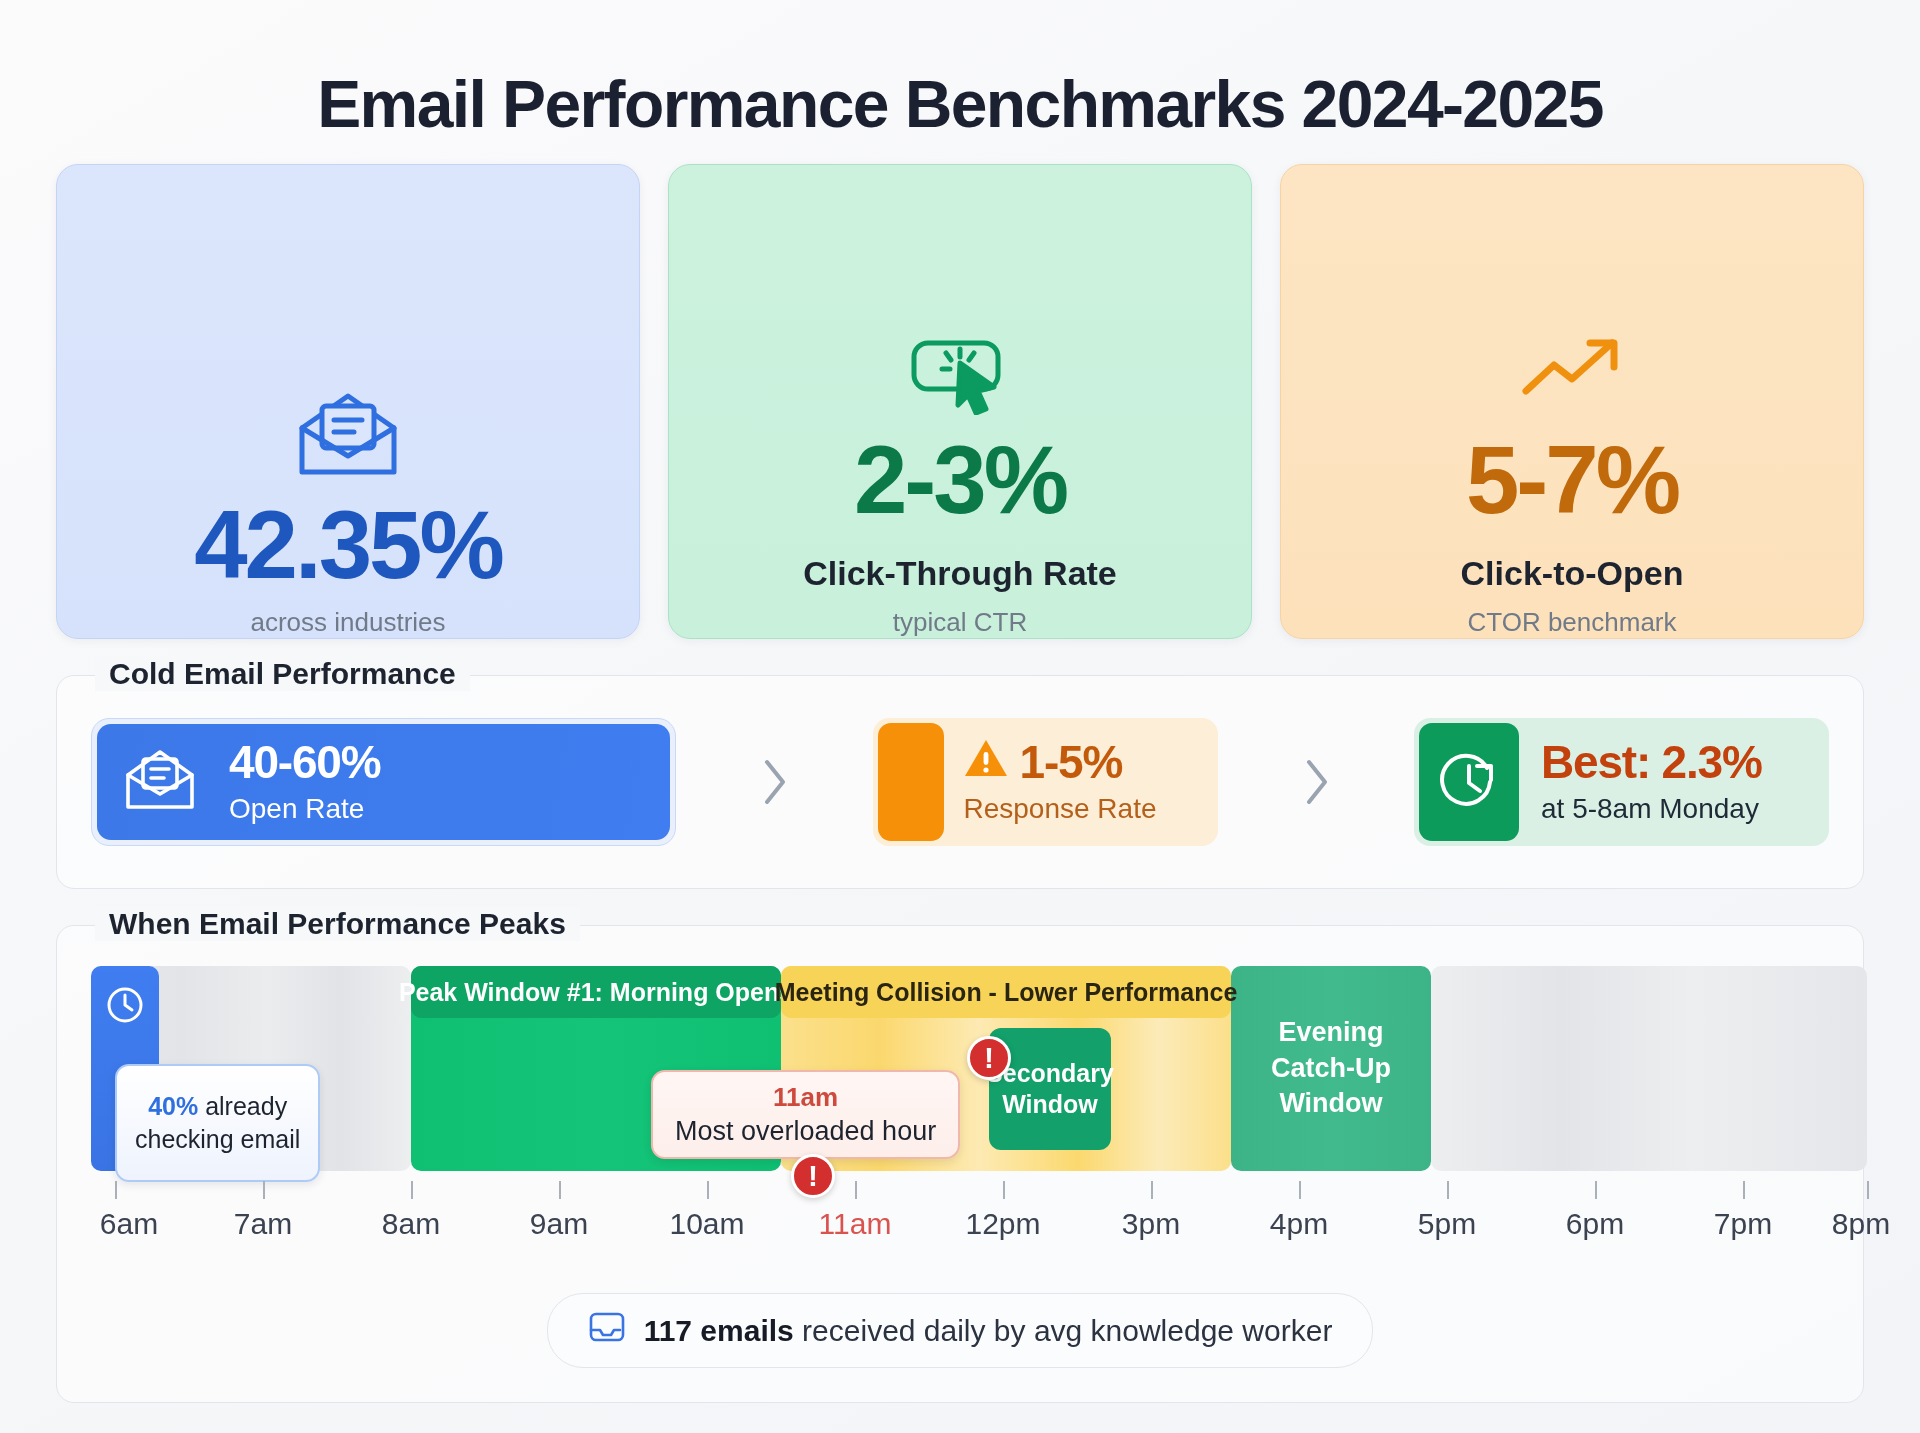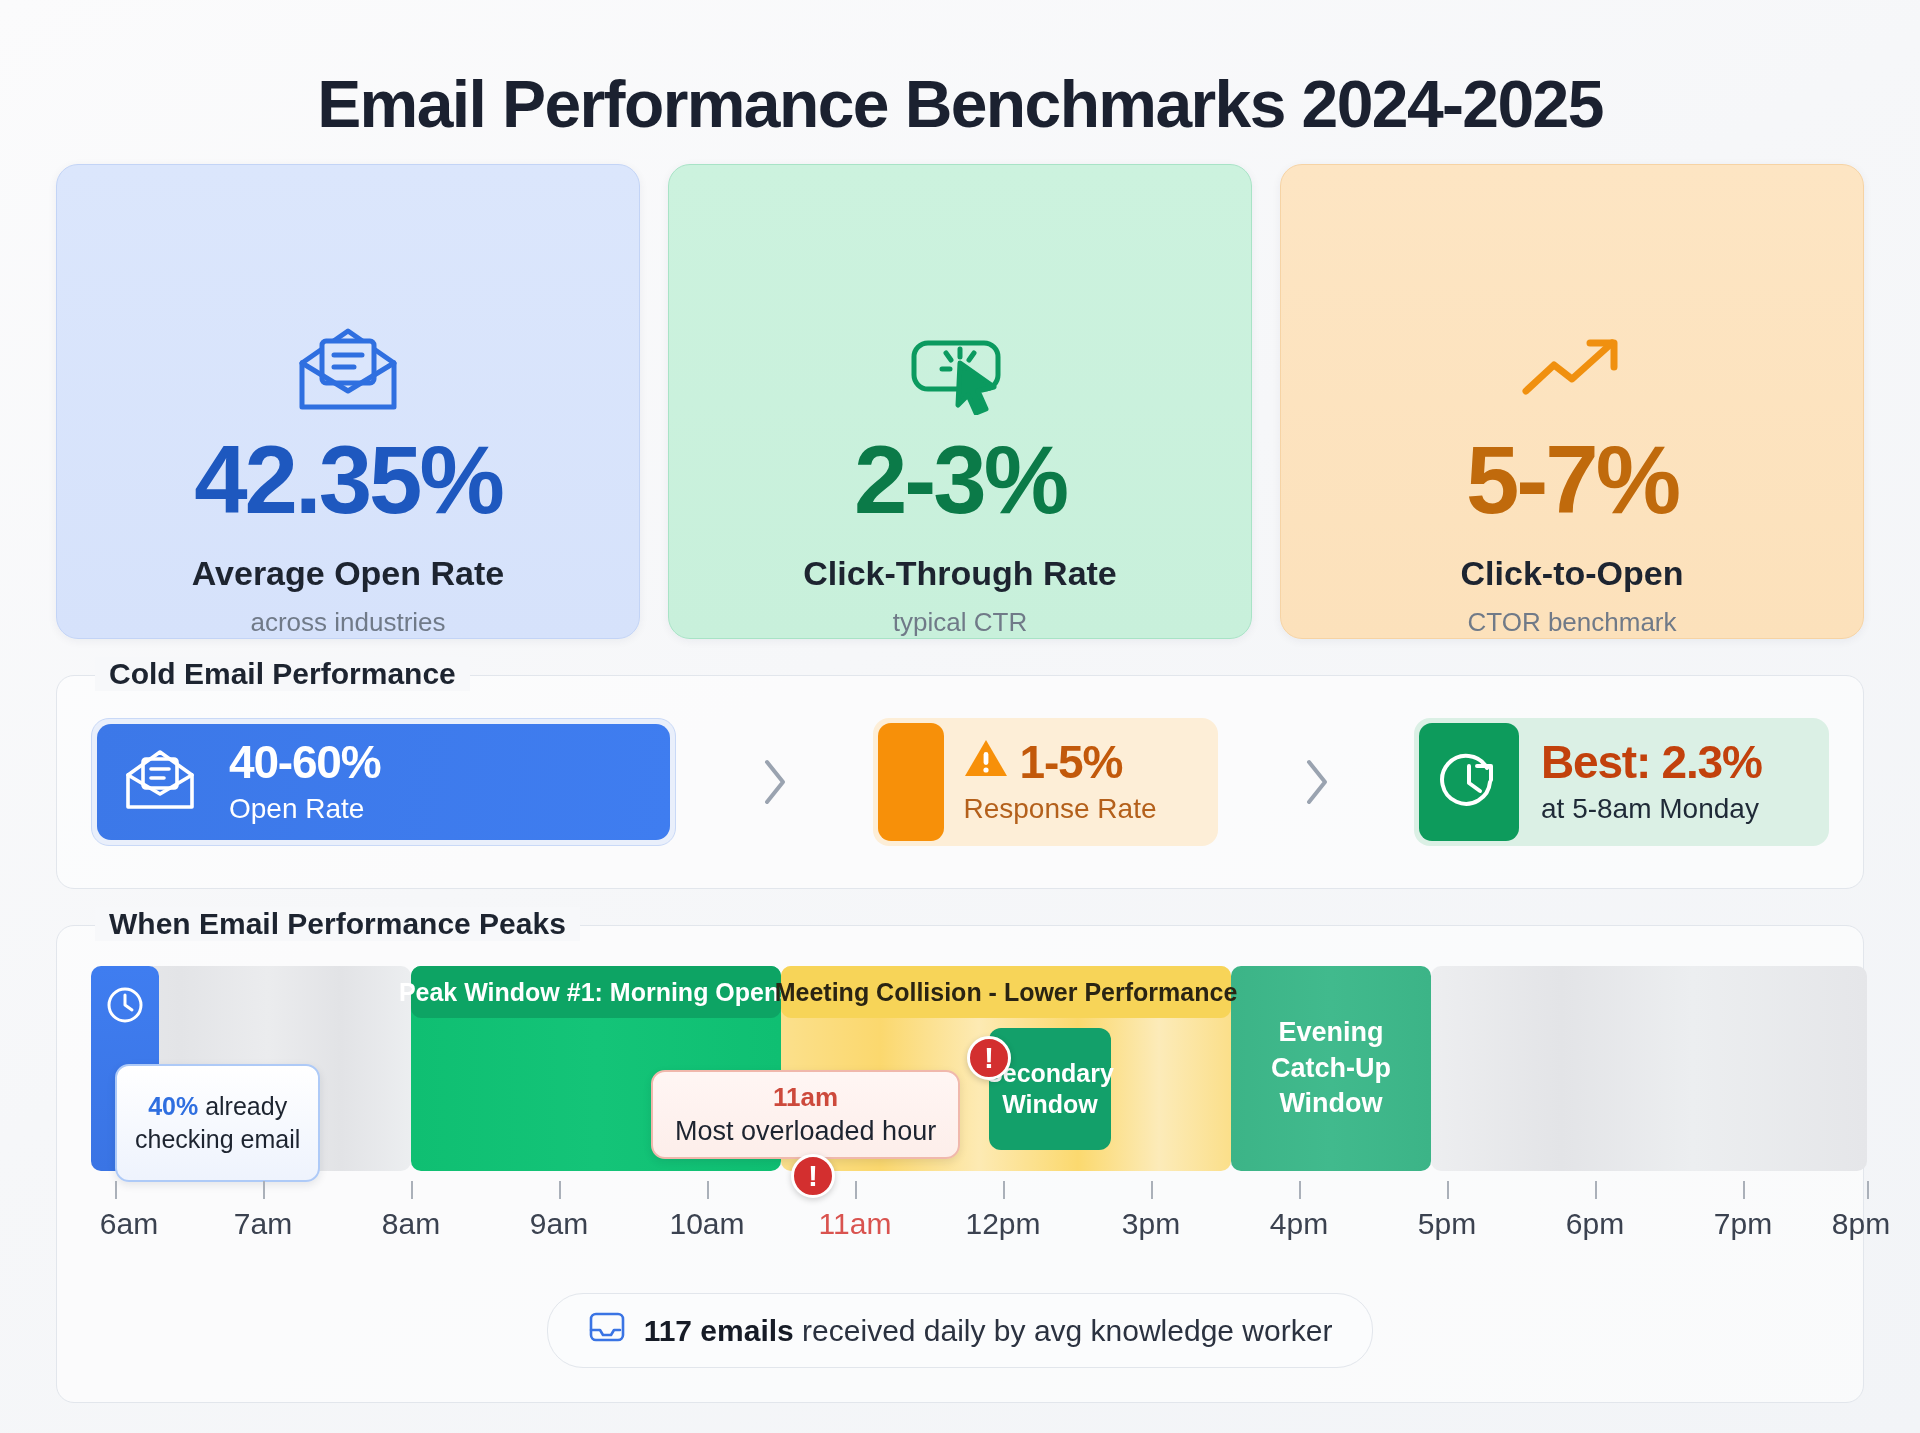--- a/index.html
+++ b/index.html
@@ -204,21 +204,20 @@
     <div class="card card-blue">
       <div class="card-icon">
         <svg width="108" height="92" viewBox="0 0 108 92" fill="none" stroke="#2f6fe0" stroke-width="5" stroke-linecap="round" stroke-linejoin="round">
           <path d="M8 40 L54 8 L100 40 L100 84 L8 84 Z"></path>
           <rect x="28" y="18" width="52" height="42" rx="4" fill="#dbe6fc"></rect>
           <path d="M40 32 H68 M40 44 H60"></path>
           <path d="M8 40 L54 68 L100 40"></path>
         </svg>
       </div>
       <div class="card-value v-blue">42.35%</div>
-      <div class="card-label">Average Open Rate</div>
       <div class="card-sub">across industries</div>
     </div>
 
     <div class="card card-green">
       <div class="card-icon">
         <svg width="104" height="92" viewBox="0 0 104 92" fill="none" stroke="#0b9a5f" stroke-width="5" stroke-linecap="round" stroke-linejoin="round">
           <path d="M20 20 H76 a14 14 0 0 1 14 14 v18 a14 14 0 0 1 -14 14 H20 a14 14 0 0 1 -14 -14 V34 a14 14 0 0 1 14 -14 Z"></path>
           <path d="M52 26 V34 M38 30 L43 37 M66 30 L61 37 M34 46 H42"></path>
           <path d="M52 40 L86 64 L70 68 L78 86 L68 90 L60 72 L50 82 Z" fill="#0b9a5f"></path>
         </svg>

